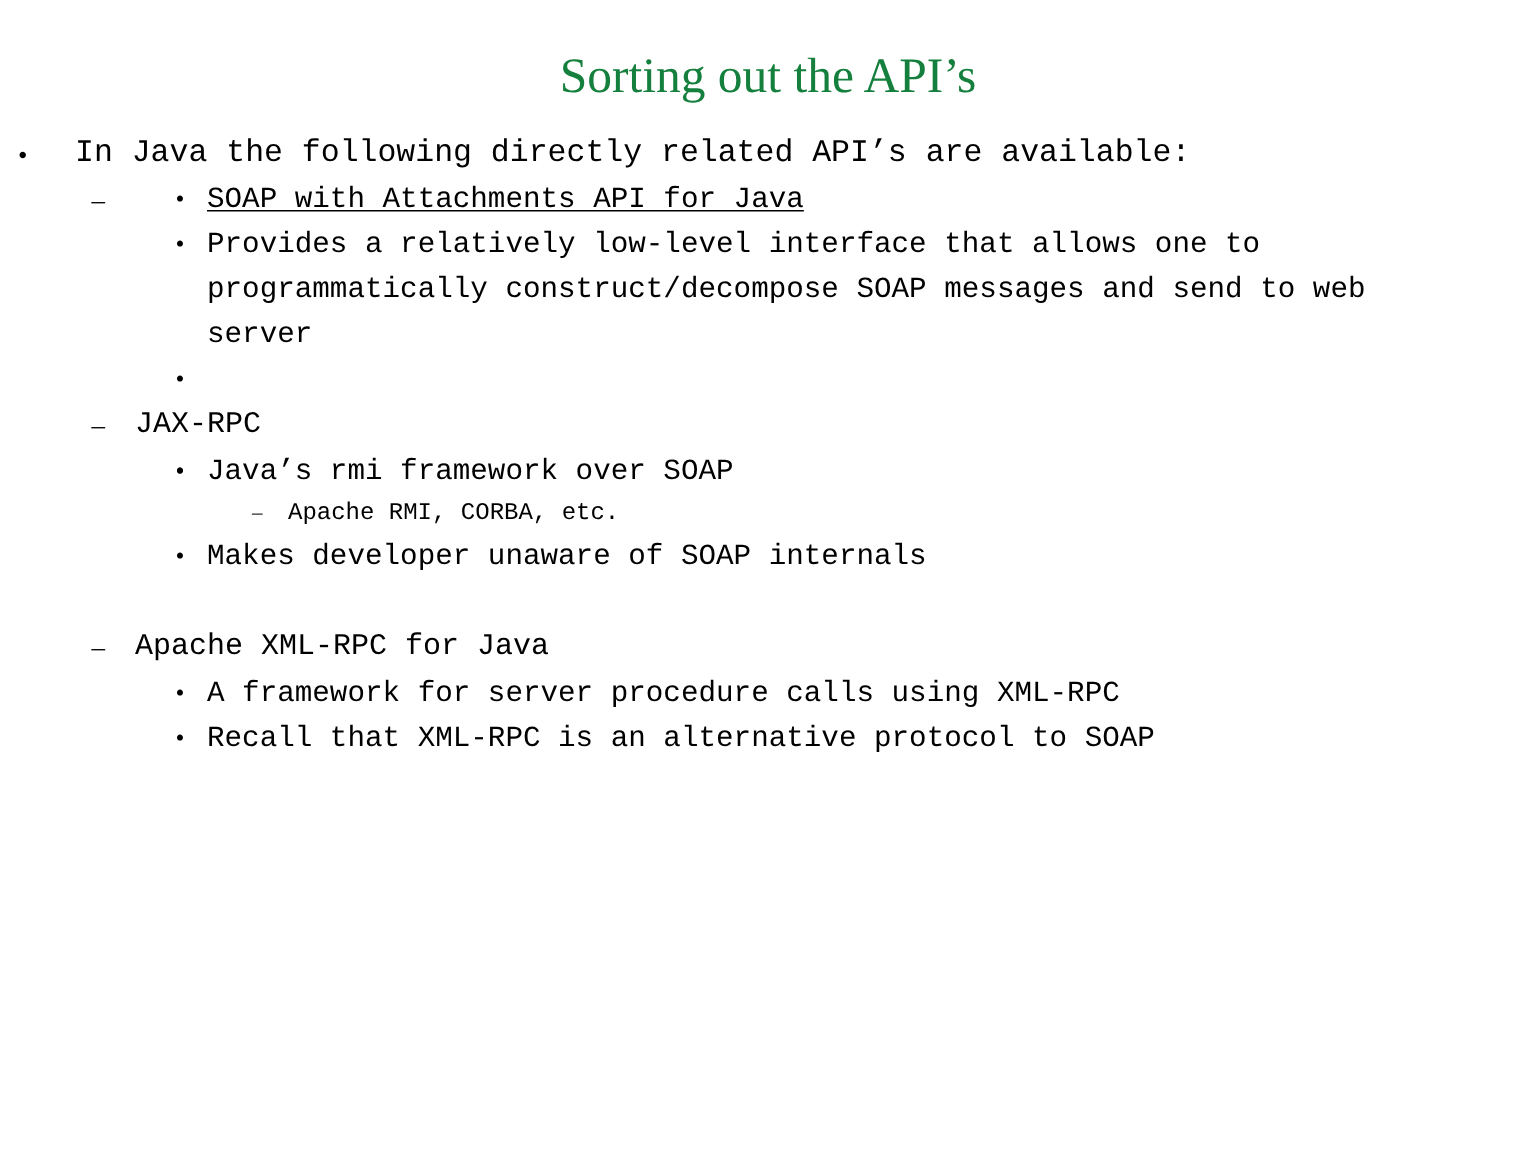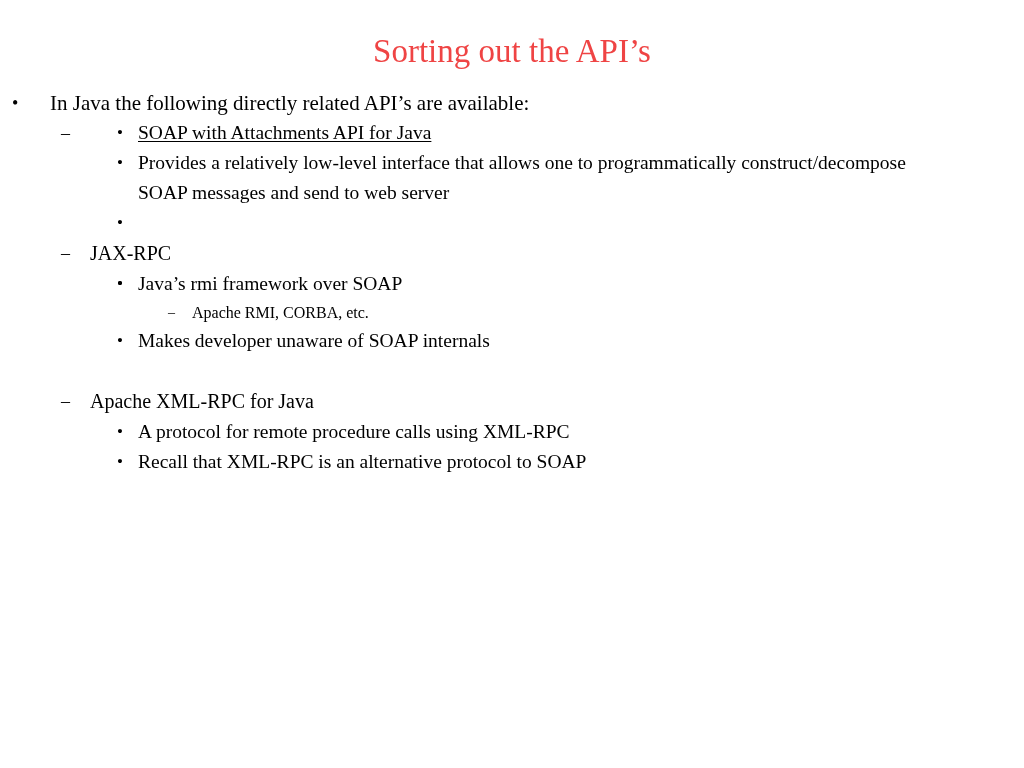--- a/index.html
+++ b/index.html
@@ -19,21 +19,21 @@
   }
   .slide-title {
     position: absolute;
     top: 8px;
     left: 0;
     width: 1024px;
     text-align: center;
     font-size: 33px;
     line-height: 42px;
     font-weight: normal;
-    color: #ef4444;
+    color: #15803d;
     white-space: nowrap;
   }
   .body-list {
     position: absolute;
     top: 88px;
     left: 0;
     width: 1024px;
   }
   .bullet-row {
     position: relative;
@@ -44,20 +44,21 @@
   .bullet-marker {
     position: absolute;
     top: 0;
     display: inline-block;
     text-align: left;
     line-height: inherit;
   }
   .bullet-text {
     display: block;
     line-height: inherit;
+    font-family: Liberation Mono, monospace;
   }
   
   .lvl1 {
     font-size: 21px;
     line-height: 30px;
     padding-left: 50px;
     margin-top: 0;
   }
   .lvl1 > .bullet-marker { left: 12px; font-size: 18px; }
   
@@ -137,21 +138,21 @@
         <span class="bullet-marker">•</span>
         <span class="bullet-text">Makes developer unaware of SOAP internals</span>
       </div>
       <div class="spacer-line"></div>
       <div class="bullet-row lvl2">
         <span class="bullet-marker">–</span>
         <span class="bullet-text">Apache XML-RPC for Java</span>
       </div>
       <div class="bullet-row lvl3">
         <span class="bullet-marker">•</span>
-        <span class="bullet-text">A protocol for remote procedure calls using XML-RPC</span>
+        <span class="bullet-text">A framework for server procedure calls using XML-RPC</span>
       </div>
       <div class="bullet-row lvl3">
         <span class="bullet-marker">•</span>
         <span class="bullet-text">Recall that XML-RPC is an alternative protocol to SOAP</span>
       </div>
     </div>
 
 </div>
 
 </body></html>

